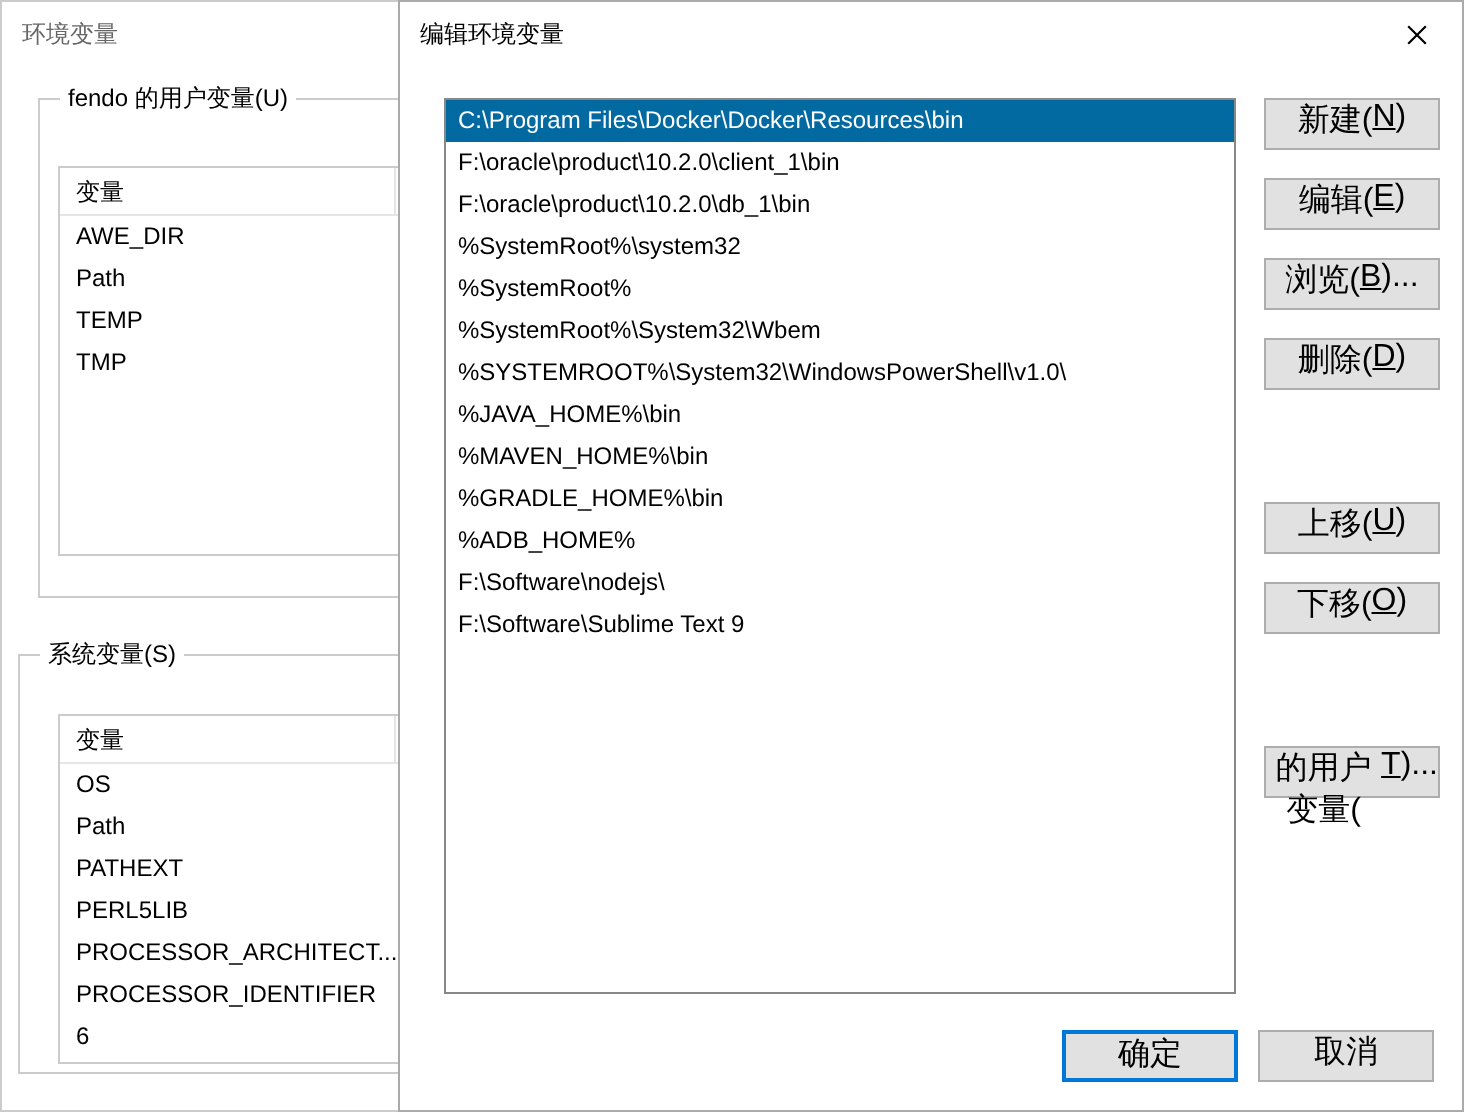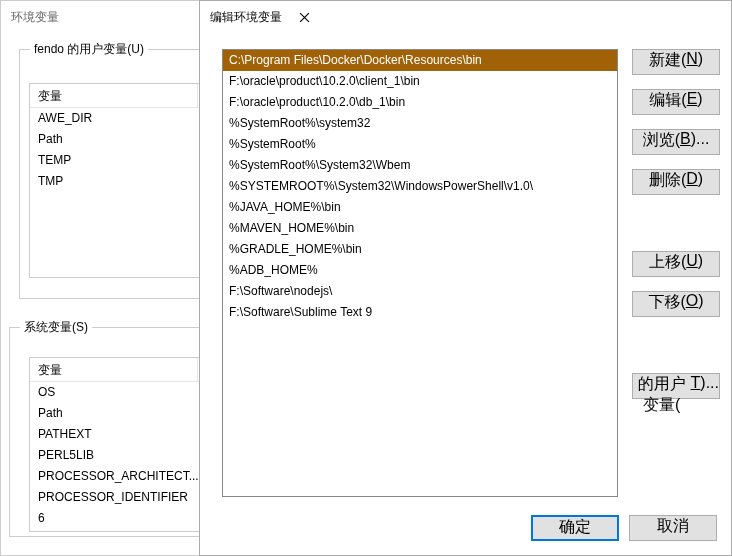--- a/index.html
+++ b/index.html
@@ -65,20 +65,21 @@
     .dialog {
       position: absolute;
       top: 0; left: 199px;
       width: 533px; height: 556px;
       background: #fff;
       border: 1px solid #aaa;
     }
     .titlebar {
       display: flex;
       align-items: center;
+      justify-content: space-between;
       height: 32px;
       padding: 0 0 0 10px;
     }
     .titlebar .title {
       color: #000;
       font-size: 12px;
     }
     .close-btn {
       width: 45px; height: 30px;
       display: flex; align-items: center; justify-content: center;
@@ -95,21 +96,21 @@
       overflow: hidden;
     }
     .list-item {
       padding: 3px 6px;
       font-size: 12px;
       line-height: 15px;
       cursor: default;
       white-space: nowrap;
     }
     .list-item.selected {
-      background: #a16207;
+      background: #0369a1;
       color: #fff;
     }
     .btn-col {
       position: absolute;
       left: 432px; top: 48px;
       width: 88px;
       display: flex;
       flex-direction: column;
     }
     .btn {

